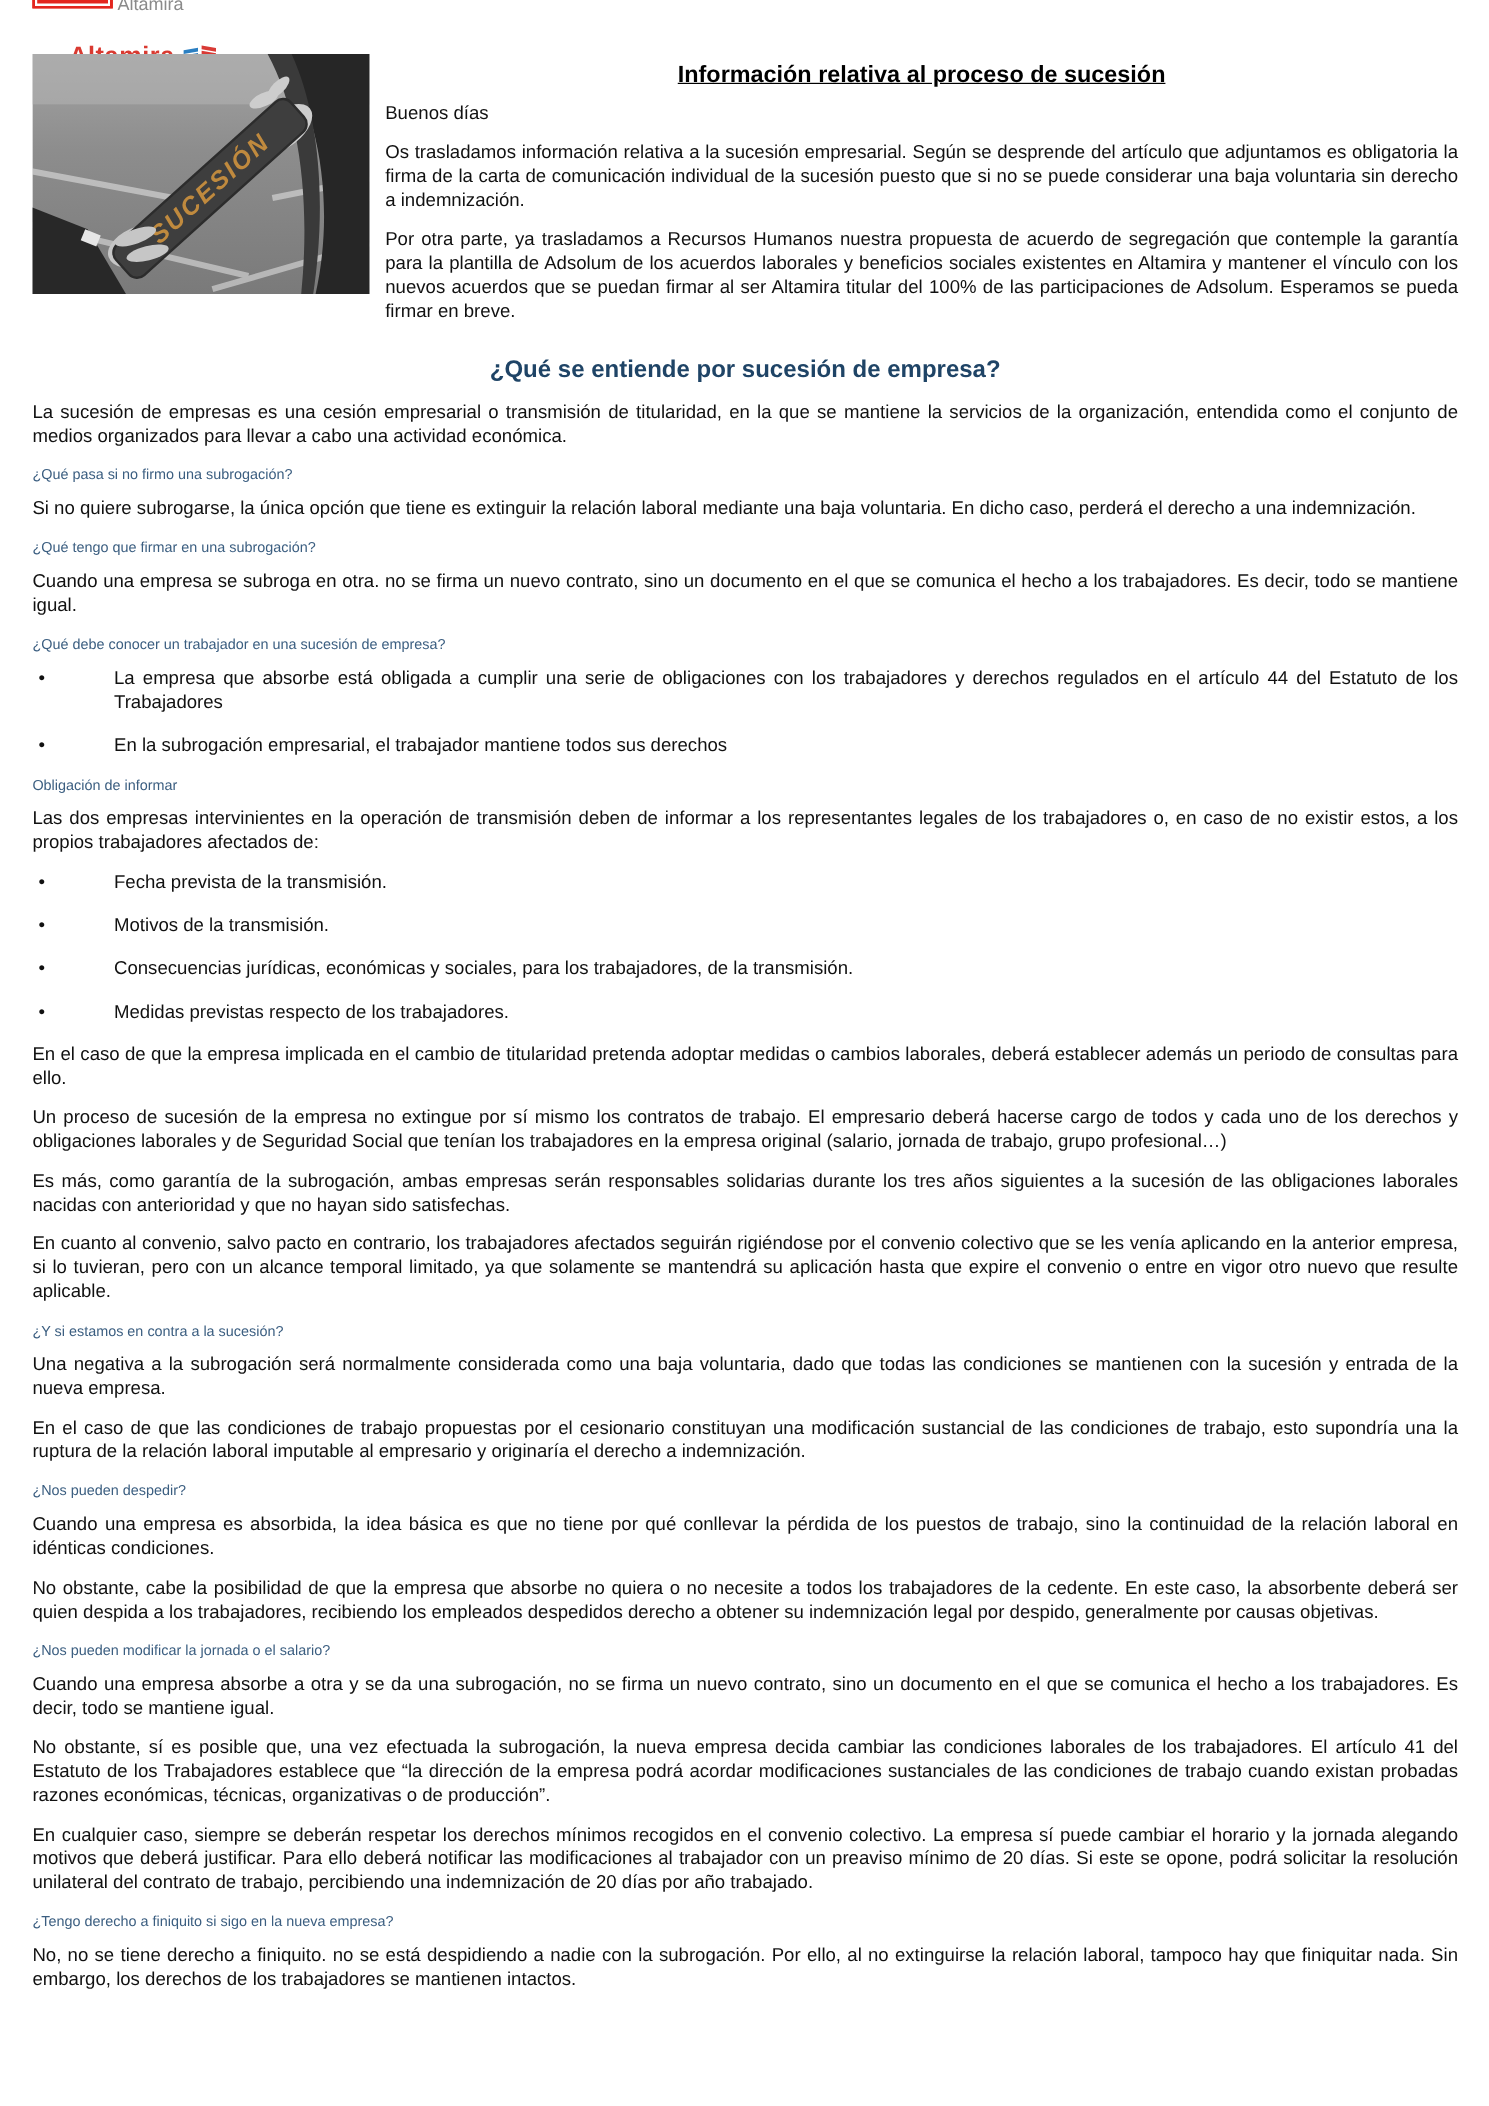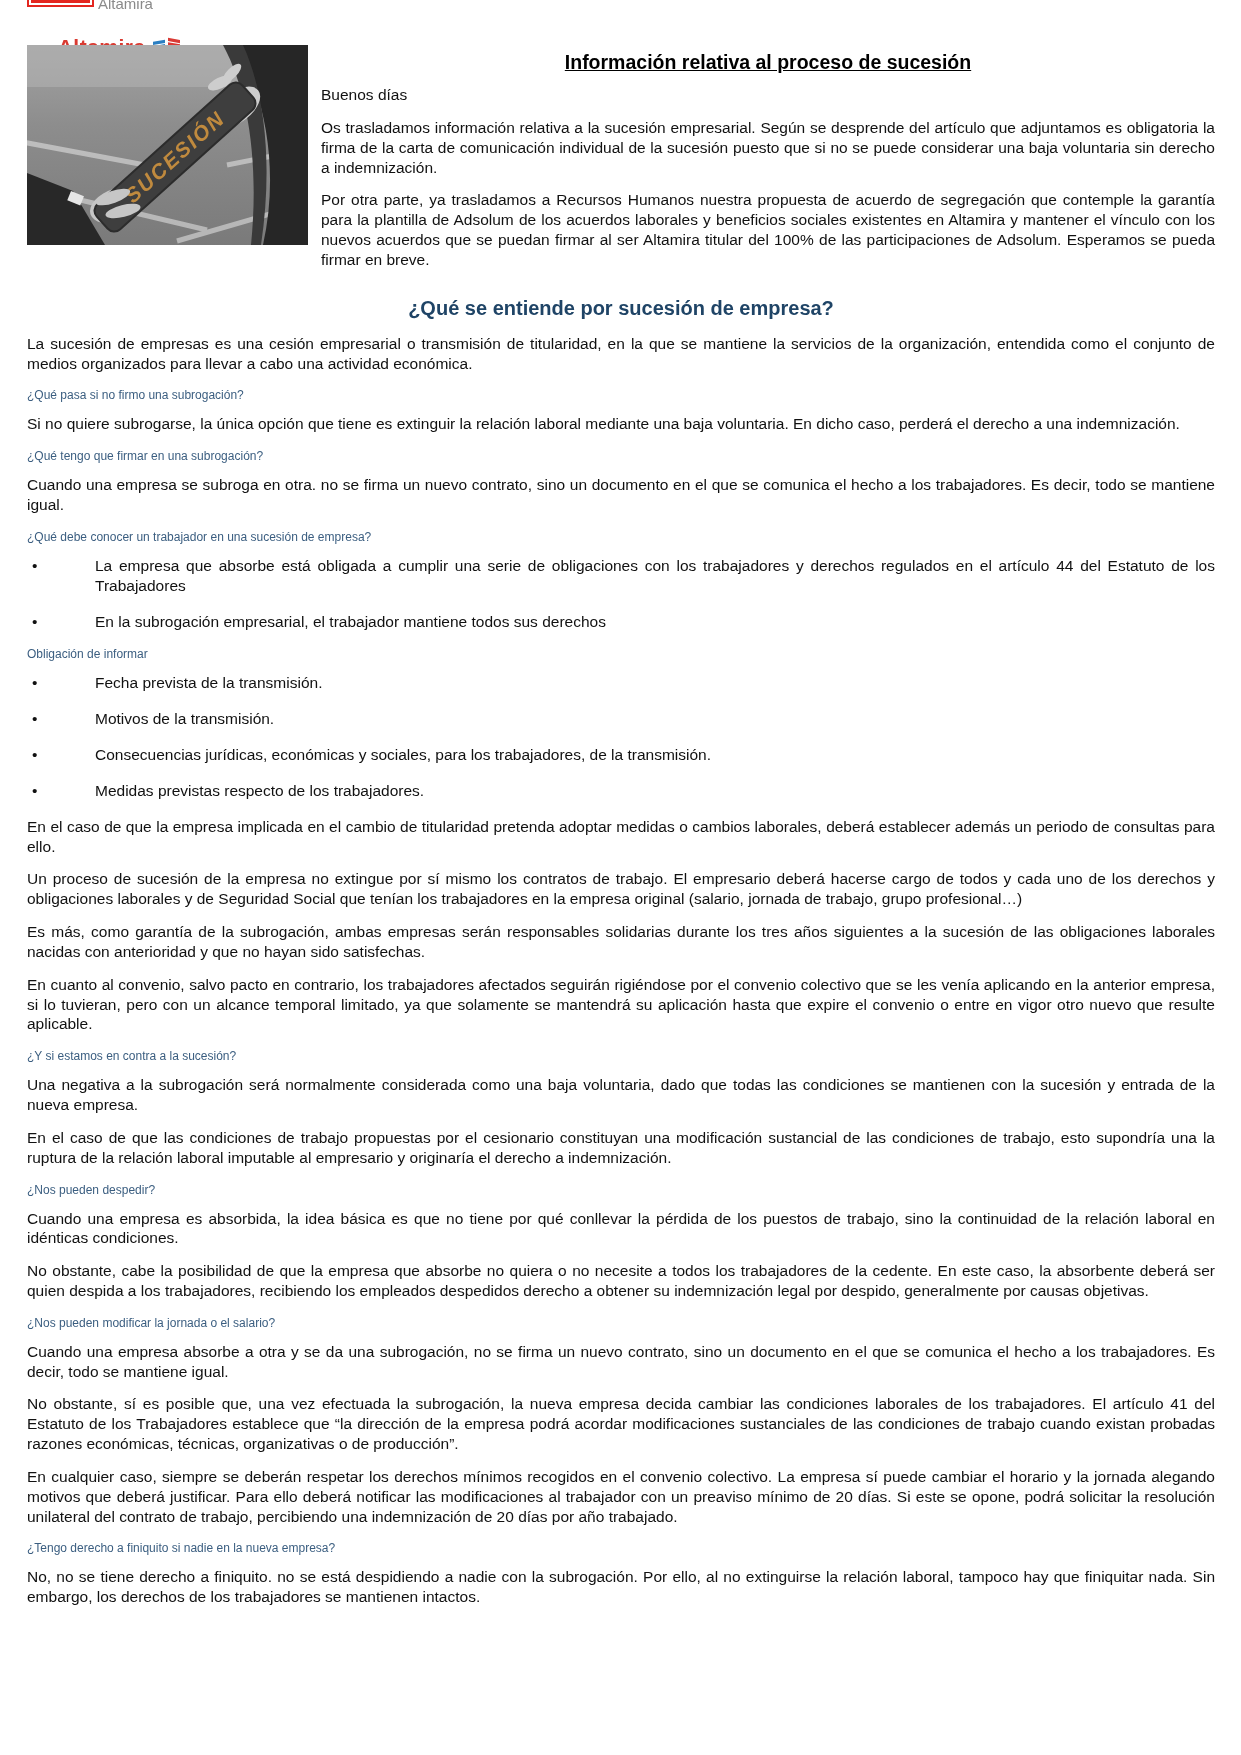--- a/index.html
+++ b/index.html
@@ -160,37 +160,38 @@
       <h3 class="subhead">¿Qué pasa si no firmo una subrogación?</h3>
       <p class="para">Si no quiere subrogarse, la única opción que tiene es extinguir la relación laboral mediante una baja voluntaria. En dicho caso, perderá el derecho a una indemnización.</p>
       <h3 class="subhead">¿Qué tengo que firmar en una subrogación?</h3>
       <p class="para">Cuando una empresa se subroga en otra. no se firma un nuevo contrato, sino un documento en el que se comunica el hecho a los trabajadores. Es decir, todo se mantiene igual.</p>
       <h3 class="subhead">¿Qué debe conocer un trabajador en una sucesión de empresa?</h3>
       <ul class="bullets">
         <li>La empresa que absorbe está obligada a cumplir una serie de obligaciones con los trabajadores y derechos regulados en el artículo 44 del Estatuto de los Trabajadores</li>
         <li>En la subrogación empresarial, el trabajador mantiene todos sus derechos</li>
       </ul>
       <h3 class="subhead">Obligación de informar</h3>
+      <p class="para">Las dos empresas intervinientes en la operación de transmisión deben de informar a los representantes legales de los trabajadores o, en caso de no existir estos, a los propios trabajadores afectados de:</p>
       <ul class="bullets">
         <li>Fecha prevista de la transmisión.</li>
         <li>Motivos de la transmisión.</li>
         <li>Consecuencias jurídicas, económicas y sociales, para los trabajadores, de la transmisión.</li>
         <li>Medidas previstas respecto de los trabajadores.</li>
       </ul>
       <p class="para">En el caso de que la empresa implicada en el cambio de titularidad pretenda adoptar medidas o cambios laborales, deberá establecer además un periodo de consultas para ello.</p>
       <p class="para">Un proceso de sucesión de la empresa no extingue por sí mismo los contratos de trabajo. El empresario deberá hacerse cargo de todos y cada uno de los derechos y obligaciones laborales y de Seguridad Social que tenían los trabajadores en la empresa original (salario, jornada de trabajo, grupo profesional…)</p>
       <p class="para">Es más, como garantía de la subrogación, ambas empresas serán responsables solidarias durante los tres años siguientes a la sucesión de las obligaciones laborales nacidas con anterioridad y que no hayan sido satisfechas.</p>
       <p class="para">En cuanto al convenio, salvo pacto en contrario, los trabajadores afectados seguirán rigiéndose por el convenio colectivo que se les venía aplicando en la anterior empresa, si lo tuvieran, pero con un alcance temporal limitado, ya que solamente se mantendrá su aplicación hasta que expire el convenio o entre en vigor otro nuevo que resulte aplicable.</p>
       <h3 class="subhead">¿Y si estamos en contra a la sucesión?</h3>
       <p class="para">Una negativa a la subrogación será normalmente considerada como una baja voluntaria, dado que todas las condiciones se mantienen con la sucesión y entrada de la nueva empresa.</p>
       <p class="para">En el caso de que las condiciones de trabajo propuestas por el cesionario constituyan una modificación sustancial de las condiciones de trabajo, esto supondría una la ruptura de la relación laboral imputable al empresario y originaría el derecho a indemnización.</p>
       <h3 class="subhead">¿Nos pueden despedir?</h3>
       <p class="para">Cuando una empresa es absorbida, la idea básica es que no tiene por qué conllevar la pérdida de los puestos de trabajo, sino la continuidad de la relación laboral en idénticas condiciones.</p>
       <p class="para">No obstante, cabe la posibilidad de que la empresa que absorbe no quiera o no necesite a todos los trabajadores de la cedente. En este caso, la absorbente deberá ser quien despida a los trabajadores, recibiendo los empleados despedidos derecho a obtener su indemnización legal por despido, generalmente por causas objetivas.</p>
       <h3 class="subhead">¿Nos pueden modificar la jornada o el salario?</h3>
       <p class="para">Cuando una empresa absorbe a otra y se da una subrogación, no se firma un nuevo contrato, sino un documento en el que se comunica el hecho a los trabajadores. Es decir, todo se mantiene igual.</p>
       <p class="para">No obstante, sí es posible que, una vez efectuada la subrogación, la nueva empresa decida cambiar las condiciones laborales de los trabajadores. El artículo 41 del Estatuto de los Trabajadores establece que “la dirección de la empresa podrá acordar modificaciones sustanciales de las condiciones de trabajo cuando existan probadas razones económicas, técnicas, organizativas o de producción”.</p>
       <p class="para">En cualquier caso, siempre se deberán respetar los derechos mínimos recogidos en el convenio colectivo. La empresa sí puede cambiar el horario y la jornada alegando motivos que deberá justificar. Para ello deberá notificar las modificaciones al trabajador con un preaviso mínimo de 20 días. Si este se opone, podrá solicitar la resolución unilateral del contrato de trabajo, percibiendo una indemnización de 20 días por año trabajado.</p>
-      <h3 class="subhead">¿Tengo derecho a finiquito si nadie en la nueva empresa?</h3>
+      <h3 class="subhead">¿Tengo derecho a finiquito si sigo en la nueva empresa?</h3>
       <p class="para">No, no se tiene derecho a finiquito. no se está despidiendo a nadie con la subrogación. Por ello, al no extinguirse la relación laboral, tampoco hay que finiquitar nada. Sin embargo, los derechos de los trabajadores se mantienen intactos.</p>
     </main>
 
 </div>
 
 </body></html>

